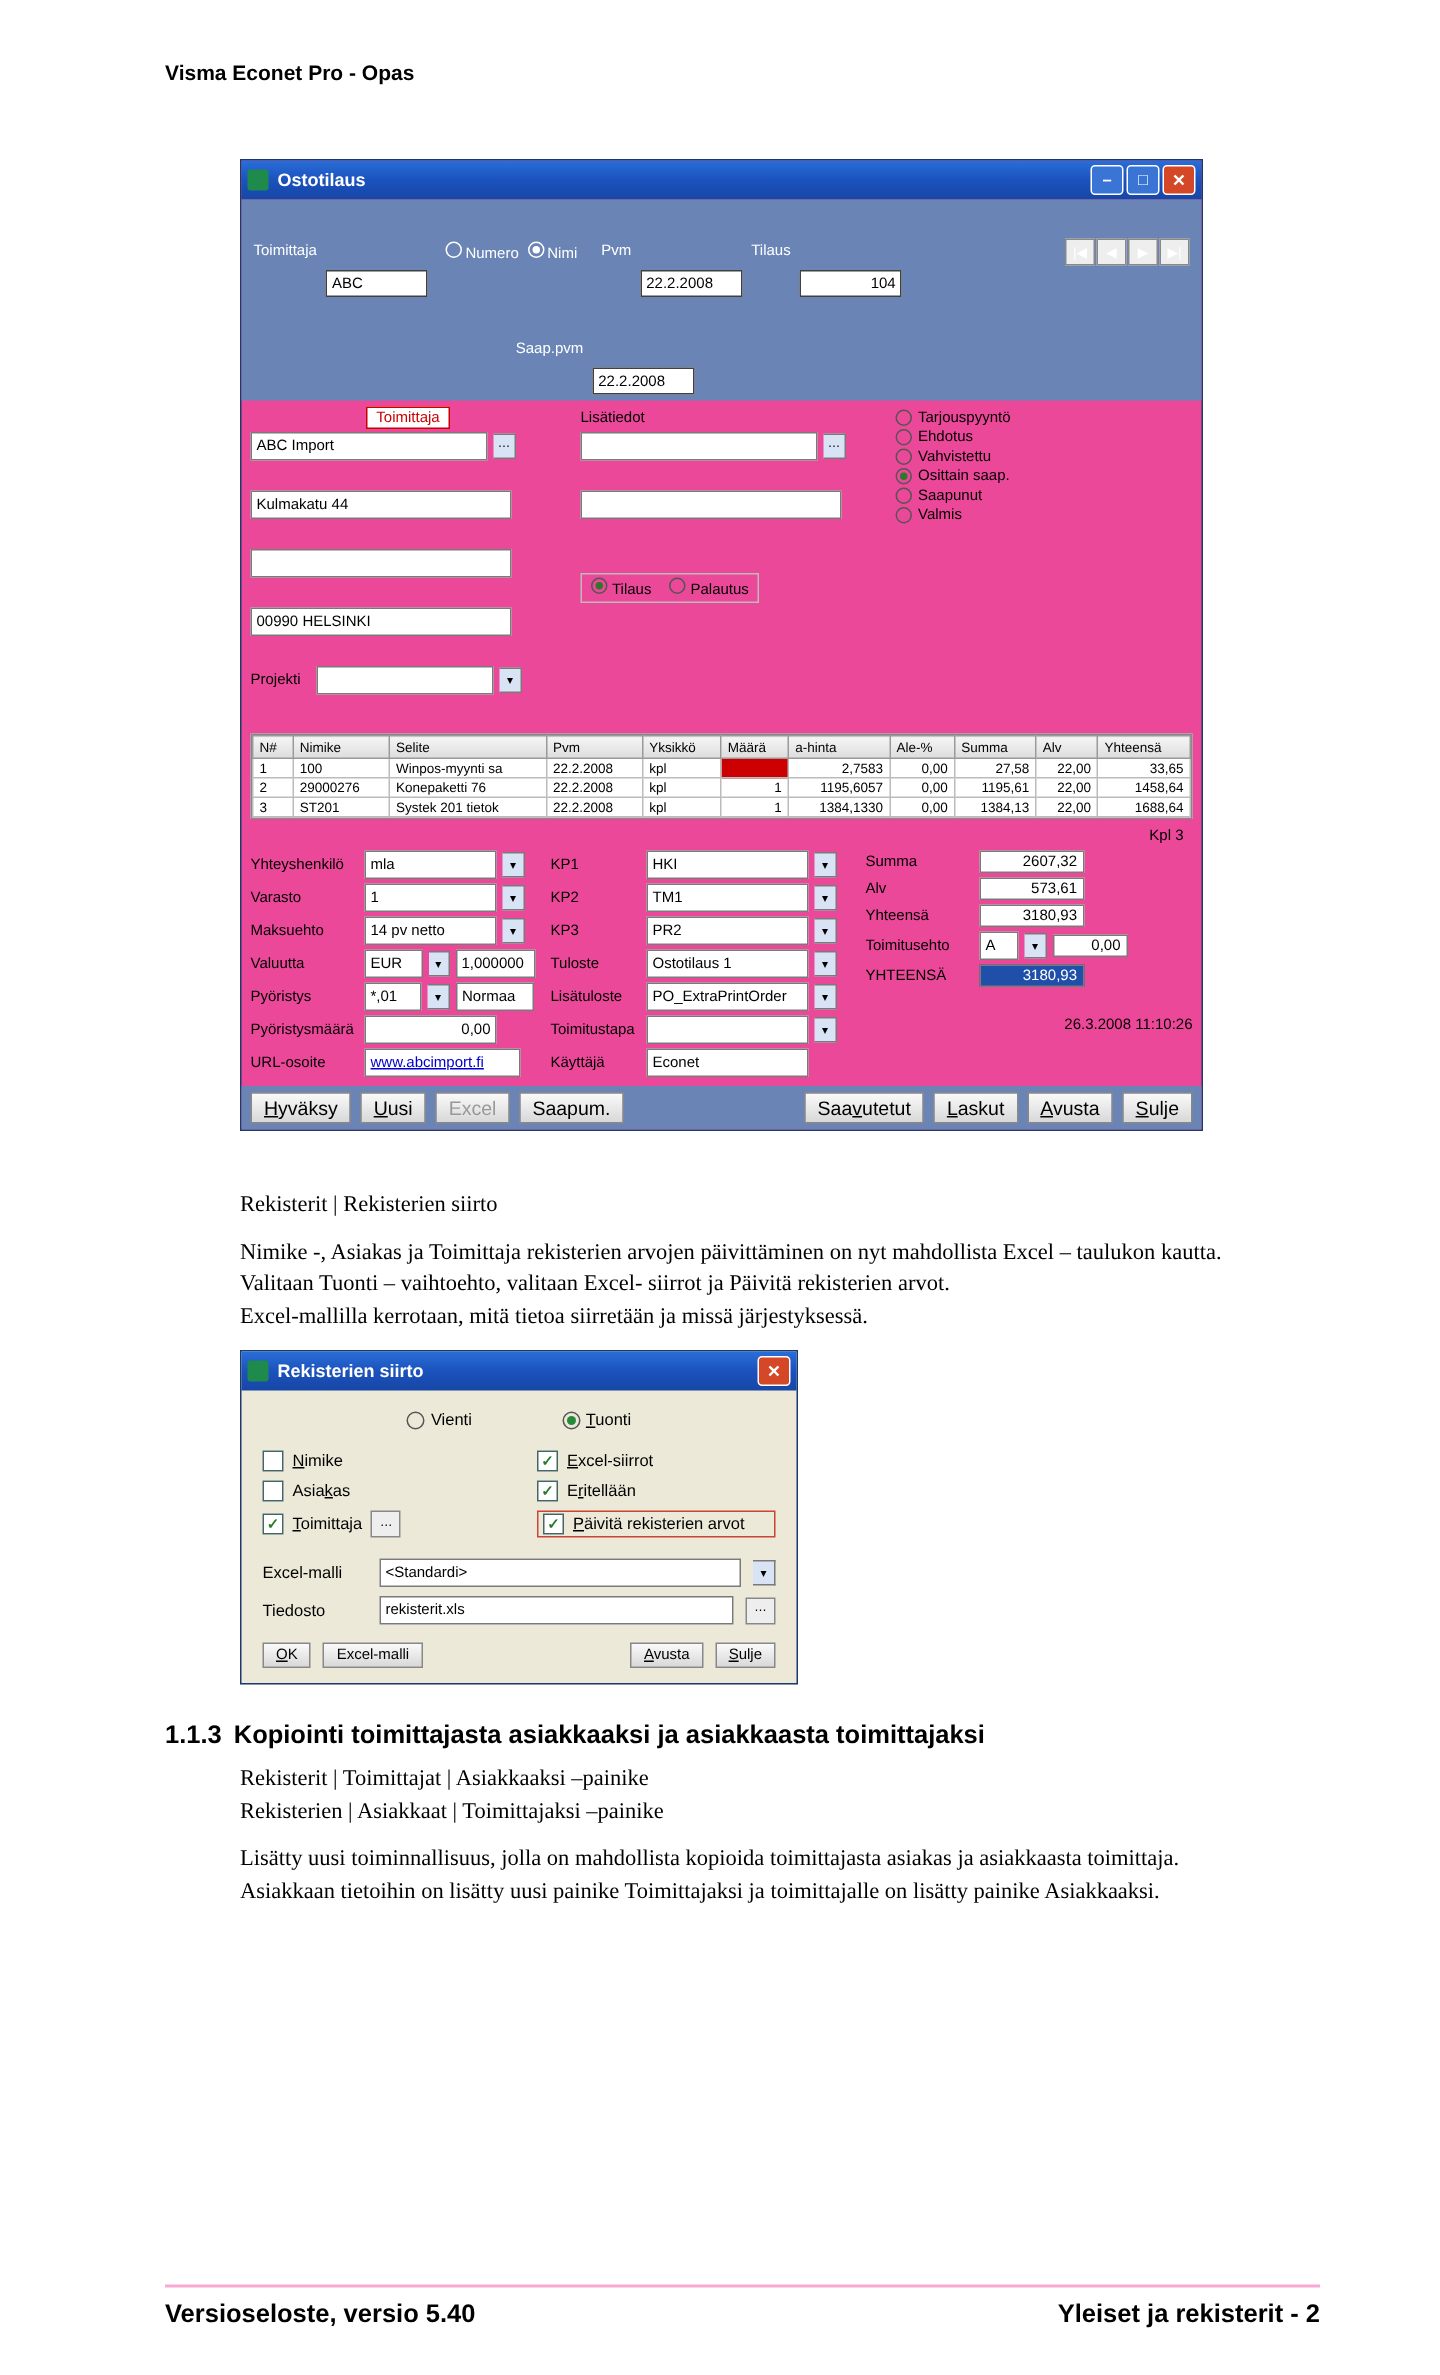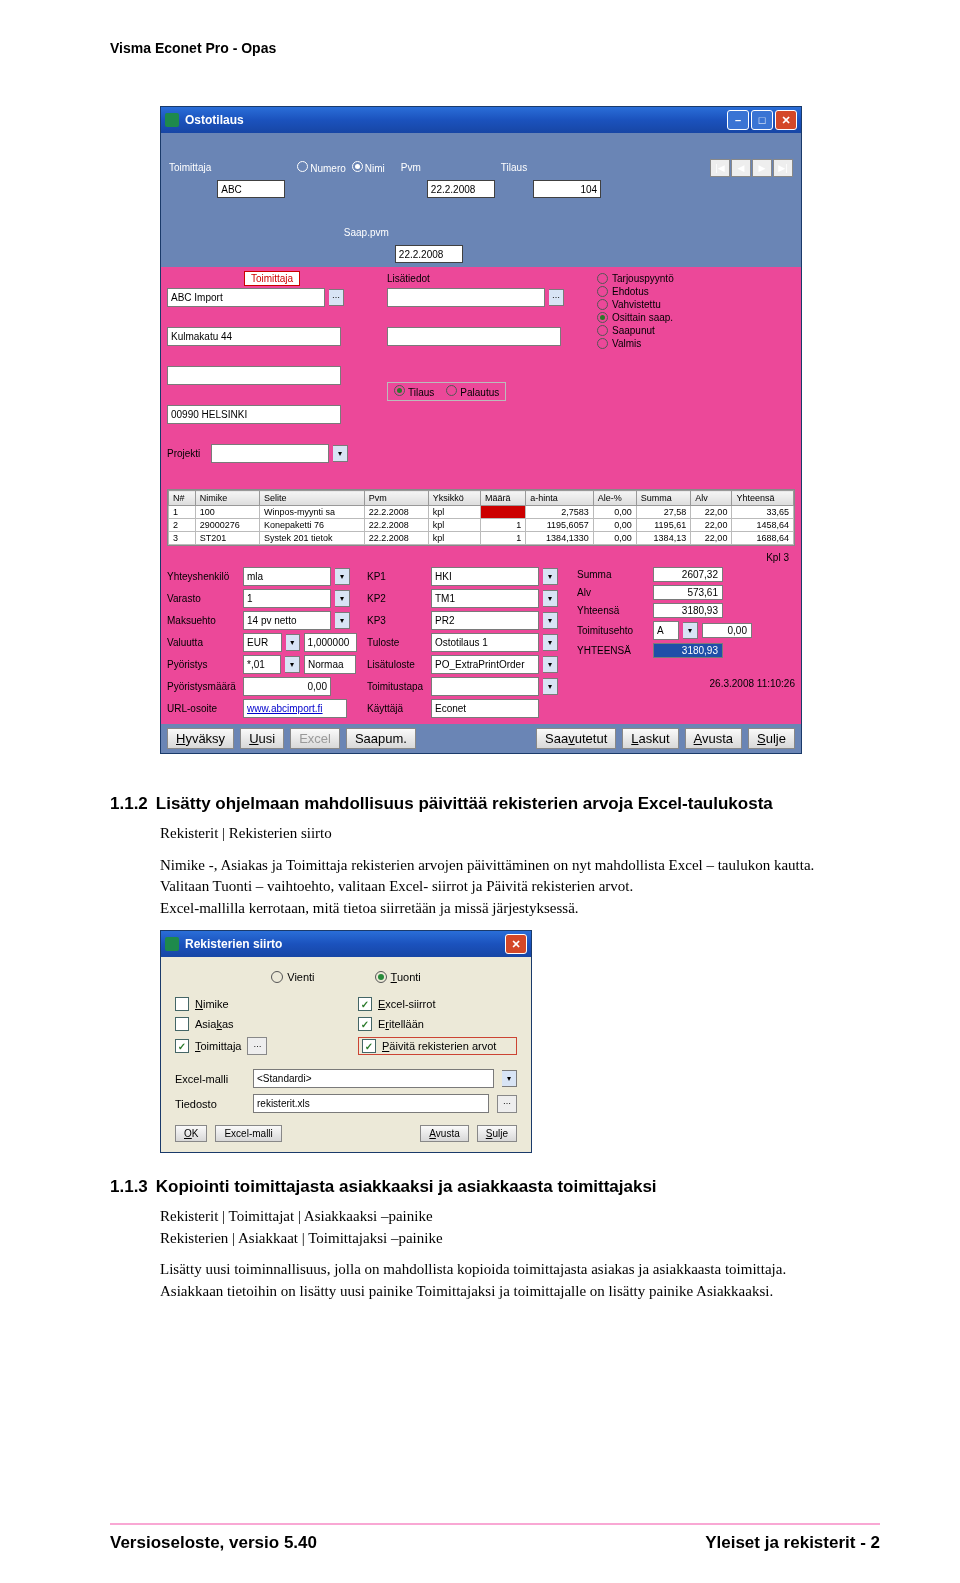--- a/index.html
+++ b/index.html
@@ -474,24 +474,20 @@
       <span class="btn3d">Saapum.</span>
       <span style="flex:1"></span>
       <span class="btn3d">Saa<span class="underline">v</span>utetut</span>
       <span class="btn3d"><span class="underline">L</span>askut</span>
       <span class="btn3d"><span class="underline">A</span>vusta</span>
       <span class="btn3d"><span class="underline">S</span>ulje</span>
     </div>
   </div>
   </div>
 
-  <div class="section-h">
-    <span class="num">1.1.2</span>
-    <span>Lisätty ohjelmaan mahdollisuus päivittää rekisterien arvoja Excel-taulukosta</span>
-  </div>
   <div class="bodytext">
     <p class="menupath">Rekisterit | Rekisterien siirto</p>
     <p>Nimike -, Asiakas ja Toimittaja rekisterien arvojen päivittäminen on nyt mahdollista Excel – taulukon kautta.</p>
     <p>Valitaan Tuonti – vaihtoehto, valitaan Excel- siirrot ja Päivitä rekisterien arvot.</p>
     <p>Excel-mallilla kerrotaan, mitä tietoa siirretään ja missä järjestyksessä.</p>
 
     <div class="win2 screenshot">
       <div class="titlebar">
         <span class="app-icon"></span>
         <span>Rekisterien siirto</span>

